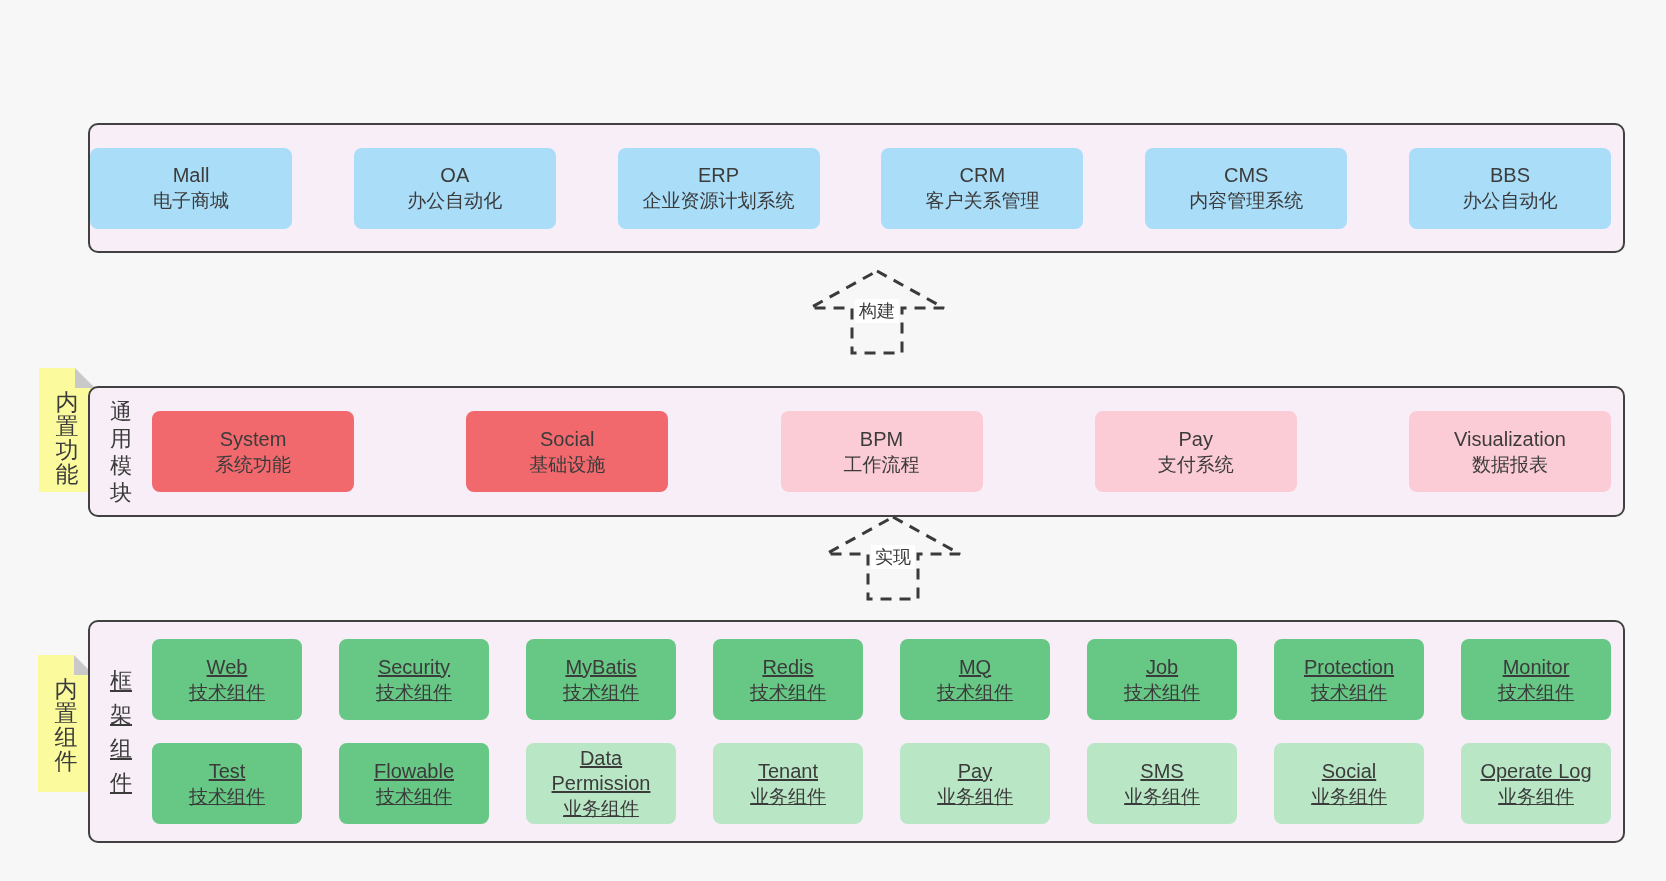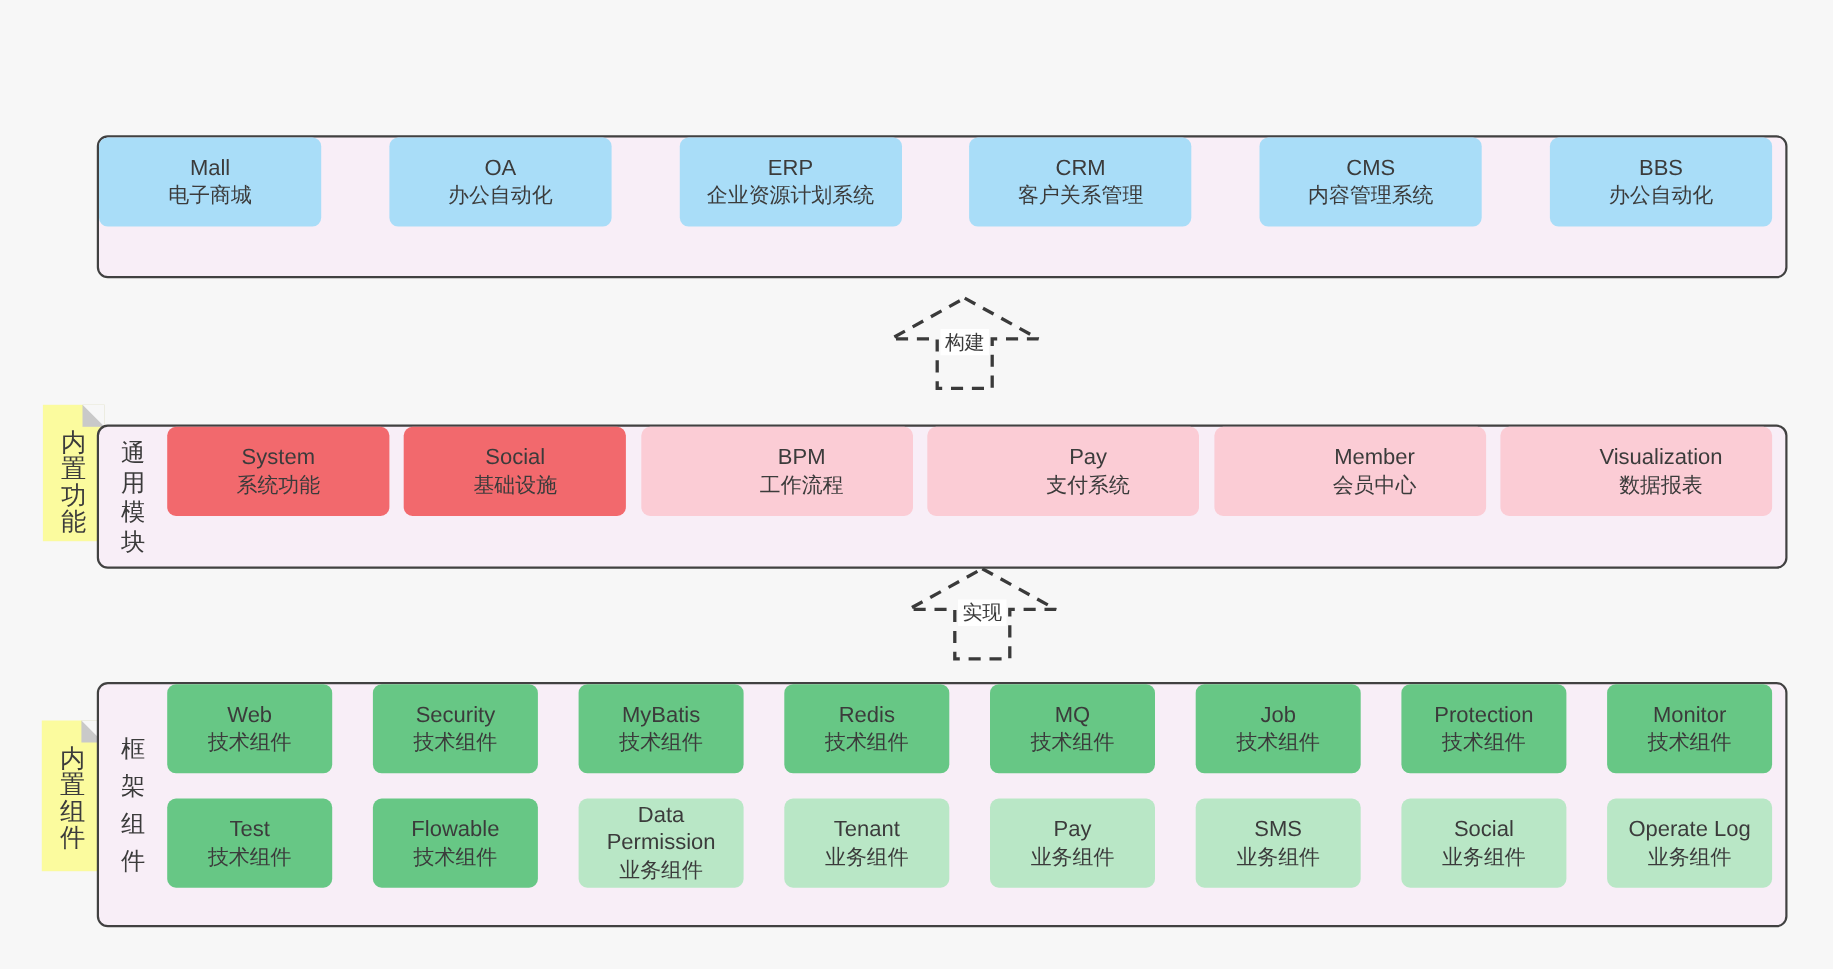--- a/index.html
+++ b/index.html
@@ -19,37 +19,37 @@
     width: 1537px;
     background: var(--panel-bg);
     border: 2px solid var(--panel-border);
     border-radius: 10px;
     box-sizing: border-box;
     display: flex;
     z-index: 1;
   }
   #layer-business   { top: 123px; height: 130px; }
   #layer-modules    { top: 370px; height: 131px; margin-top: 16px; }
-  #layer-components { top: 620px; height: 223px; }
+  #layer-components { top: 620px; height: 223px; text-decoration: underline; }
 
   .vcol {
     flex: 0 0 62px;
     display: flex; align-items: center; justify-content: center;
   }
   .vlabel {
     font-size: 22px; line-height: 27px;
     width: 1.25em;
     word-break: break-all;
     text-align: center;
   }
   #layer-components .vlabel { line-height: 34px; }
 
   .rows {
     flex: 1;
-    display: flex; flex-direction: column; justify-content: flex-start;
+    display: flex; flex-direction: column; justify-content: center;
     gap: 23px;
     padding-right: 12px;
     min-width: 0;
   }
   .row { display: flex; justify-content: space-between; }
 
   .box {
     height: 81px;
     border-radius: 8px;
     display: flex; flex-direction: column;
@@ -58,21 +58,21 @@
   }
   #layer-business .box, #layer-modules .box { width: 202px; }
   #layer-components .box { width: 150px; }
 
   .box-title    { font-size: 20px; line-height: 25px; max-width: 142px; }
   #layer-business .box-title, #layer-modules .box-title { max-width: 196px; }
   .box-subtitle { font-size: 19px; line-height: 25px; }
 
   .blue        { background: var(--blue); }
   .red         { background: var(--red); }
-  .pink        { background: var(--pink); padding-left: 45px; }
+  .pink        { background: var(--pink); }
   .green_dark  { background: var(--green-dark); }
   .green_light { background: var(--green-light); }
 
   
   .note {
     position: absolute;
     width: 56px;
     background: var(--note-bg);
     z-index: 0;
     box-sizing: border-box;
@@ -180,24 +180,20 @@
         </div>
         <div class="box pink">
           <div class="box-title">BPM</div>
           <div class="box-subtitle">工作流程</div>
         </div>
         <div class="box pink">
           <div class="box-title">Pay</div>
           <div class="box-subtitle">支付系统</div>
         </div>
         <div class="box pink">
-          <div class="box-title">Member</div>
-          <div class="box-subtitle">会员中心</div>
-        </div>
-        <div class="box pink">
           <div class="box-title">Visualization</div>
           <div class="box-subtitle">数据报表</div>
         </div>
       </div>
     </div>
 </div>
 
 <div class="arrow" id="arrow-implement">
   <svg viewBox="0 0 140 88" width="140" height="88">
     <polygon class="arrow-outline" points="70,3 137,40 95,40 95,85 45,85 45,40 3,40"></polygon>

